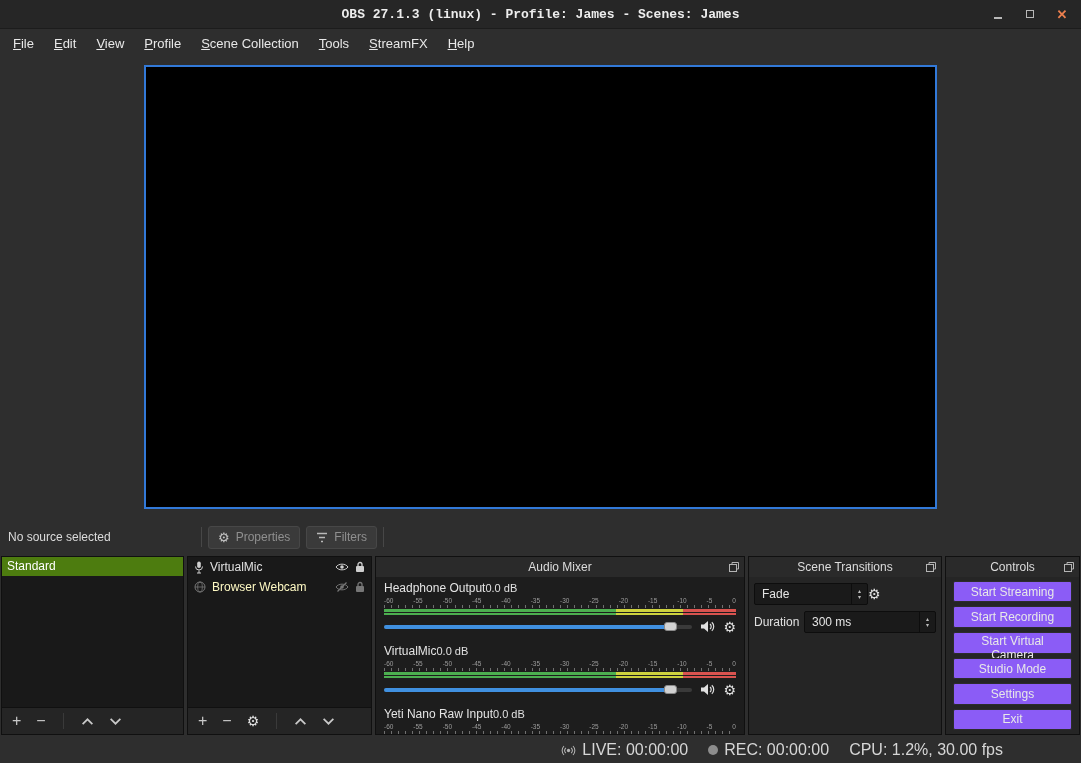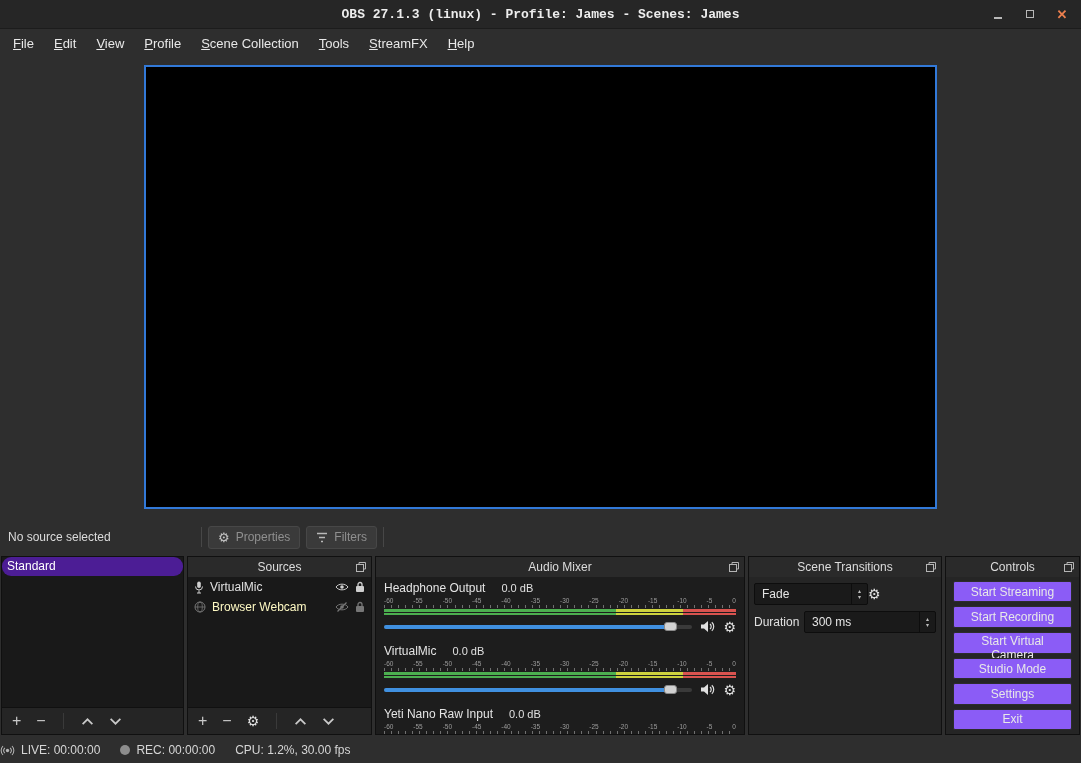--- a/index.html
+++ b/index.html
@@ -48,32 +48,32 @@
   .pbody.mixerbody{background:#1d1d1d;padding:3px 8px 0 8px;}
   .pbody.tpanel{background:#252525;padding:6px 5px;}
   .pbody.cpanel{background:#252525;padding:4px 7px;display:flex;flex-direction:column;gap:4px;}
   .ptools{height:26px;flex:0 0 26px;background:#252525;border-top:1px solid #101010;
           display:flex;align-items:center;padding:0 10px;gap:15px;}
   .ticon{color:#c9c9c9;font-size:16px;line-height:1;cursor:pointer;display:flex;align-items:center;}
   .tsep{width:1px;height:16px;background:#3a3a3a;margin:0 2px;}
 
   
   .lrow{height:19px;line-height:19px;padding:0 5px;font-size:12px;color:#e6e6e6;cursor:pointer;}
-  .lrow.selected{background:#4c1d95;color:#ffffff;border-radius:9px;}
+  .lrow.selected{background:#4d7c0f;color:#ffffff;}
   .srow{height:20px;display:flex;align-items:center;gap:6px;padding:0 6px;font-size:12px;color:#e2e2e2;cursor:pointer;}
   .srow .sname{white-space:nowrap;}
   .srow .spacer{flex:1;}
   .srow.dim{color:#fef9c3;}
   .srow svg{color:#cfcfcf;flex:0 0 auto;}
   .srow.dim svg{color:#767676;}
 
   
   .chan{margin-bottom:5px;}
   .chead{display:flex;align-items:center;height:16px;font-size:12px;color:#e4e4e4;}
-  .cdb{font-size:11px;color:#e0e0e0;margin-left:16px;}
+  .cdb{font-size:11px;color:#e0e0e0;}
   .mscale{display:flex;justify-content:space-between;font-size:6.5px;color:#9d9d9d;height:8px;line-height:8px;margin-top:1px;}
   .mticks{height:3px;background:repeating-linear-gradient(to right,#707070 0 1px,transparent 1px 7.05px);margin:0 0 1px 0;}
   .meter{display:flex;flex-direction:column;gap:1px;}
   .mbar{height:2.5px;background:linear-gradient(to right,#4caf50 0%,#4caf50 66%,#cdd23e 66%,#cdd23e 85%,#d9534f 85%,#d9534f 100%);}
   .crow{display:flex;align-items:center;gap:8px;height:23px;}
   .slider{flex:1;height:4px;background:#3a3a3a;border-radius:2px;position:relative;cursor:pointer;}
   .sfill{position:absolute;left:0;top:0;bottom:0;width:93%;background:#4090e0;border-radius:2px;}
   .shandle{position:absolute;left:calc(93% - 7px);top:-3px;width:13px;height:9px;background:#d2d2d2;
            border:1px solid #8a8a8a;border-radius:3px;box-sizing:border-box;}
   .crow svg{color:#e0e0e0;}
@@ -88,21 +88,21 @@
   .spincol{position:absolute;right:0;top:0;bottom:0;width:15px;border-left:1px solid #0d0d0d;
            display:flex;flex-direction:column;align-items:center;justify-content:center;font-size:6px;line-height:6px;color:#bdbdbd;}
   .dlabel{font-size:12px;color:#e0e0e0;flex:0 0 50px;}
 
   
   .cbtn{height:22px;background:#8b5cf6;border:1px solid #2c2c2c;border-radius:2px;color:#e8e8e8;
         font-size:12px;font-family:inherit;cursor:pointer;}
 
   
   .statusbar{position:absolute;bottom:0;left:0;right:0;height:26px;background:#2e2e2e;display:flex;
-             align-items:center;justify-content:flex-start;gap:20px;padding-right:78px;font-size:12px;color:#d6d6d6;}
+             align-items:center;justify-content:flex-end;gap:20px;padding-right:78px;font-size:16px;color:#d6d6d6;}
   .sgroup{display:flex;align-items:center;gap:6px;}
   .sgroup svg{color:#b5b5b5;}
   .recdot{width:10px;height:10px;border-radius:50%;background:#8d8d8d;}
 </style>
 </head>
 <body>
 
 <div class="titlebar">
   <div class="title">OBS 27.1.3 (linux) - Profile: James - Scenes: James</div>
   <div class="winbtns">
@@ -162,27 +162,20 @@
         </span>
       <span class="ticon">
           <svg width="13" height="9" viewBox="0 0 12 8">
             <path d="M1.5 1.5 L6 6 L10.5 1.5" fill="none" stroke="currentColor" stroke-width="1.6"></path>
           </svg>
         </span>
     </div>
   </div>
 
   <div class="panel p-sources">
-    <div class="phead">
-      <span>Sources</span>
-      <svg class="popout" width="10" height="10" viewBox="0 0 10 10">
-          <rect x="0.5" y="2.5" width="7" height="7" fill="none" stroke="currentColor"></rect>
-          <path d="M3 2.5 V0.5 H9.5 V7 H7.5" fill="none" stroke="currentColor"></path>
-        </svg>
-    </div>
     <div class="pbody list">
       <div class="srow">
         <svg width="10" height="13" viewBox="0 0 10 13">
             <rect x="3.2" y="0.5" width="3.6" height="6.5" rx="1.8" fill="currentColor"></rect>
             <path d="M1.5 5.5 a3.5 3.5 0 0 0 7 0" fill="none" stroke="currentColor"></path>
             <line x1="5" y1="9.5" x2="5" y2="12" stroke="currentColor"></line>
             <line x1="3" y1="12" x2="7" y2="12" stroke="currentColor"></line>
           </svg>
         <span class="sname">VirtualMic</span>
         <span class="spacer"></span>

